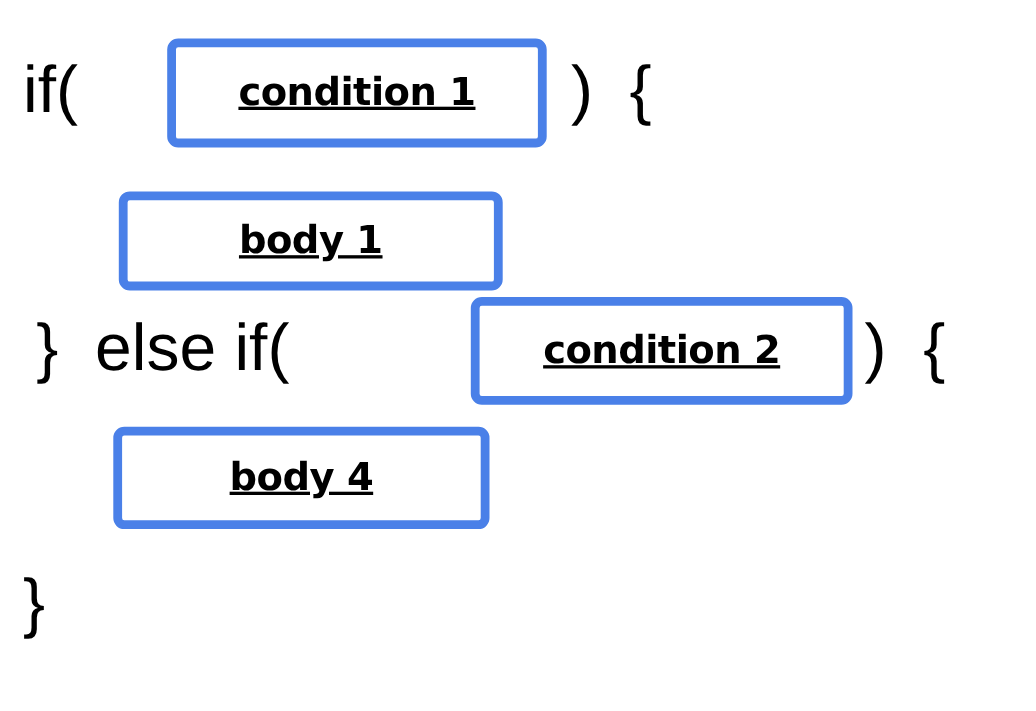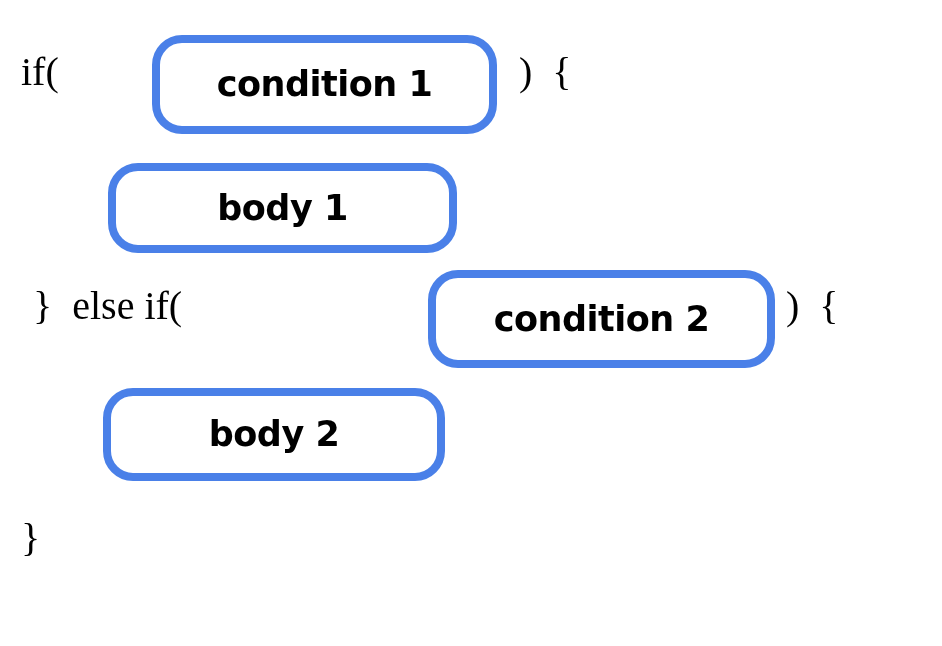--- a/index.html
+++ b/index.html
@@ -13,59 +13,60 @@
   #canvas {
     position: relative;
     width: 942px;
     height: 646px;
     background: #ffffff;
     overflow: hidden;
   }
   
   .code {
     position: absolute;
-    font-family: Liberation Serif, serif;
-    font-size: 40px;
+    font-family: Liberation Sans, sans-serif;
+    font-size: 60px;
     font-weight: 400;
     color: #000000;
     white-space: pre;
     line-height: 1;
     letter-spacing: 0px;
   }
   
   .slot {
     position: absolute;
     box-sizing: border-box;
     background: #ffffff;
     border-style: solid;
     border-width: 8px;
-    border-radius: 30px;
+    border-radius: 10px;
     display: flex;
     align-items: center;
     justify-content: center;
+    text-decoration: underline;
   }
   .slot-label {
     font-family: "DejaVu Sans", "Liberation Sans", sans-serif;
     font-weight: 700;
     font-size: 35px;
     color: #000000;
     letter-spacing: -0.5px;
     white-space: nowrap;
     line-height: 1;
   }
 
   
   #code-if        { left: 21px;  top: 52px;  }
   #code-if-close  { left: 519px; top: 52px;  }
   #code-elseif    { left: 21px;  top: 286px; margin-left: 12px; }
   #code-elseif-close { left: 786px; top: 286px; }
   #code-end       { left: 21px;  top: 518px; }
 
   #slot-condition-1 { left: 152px; top: 35px;  width: 345px; height: 99px; }
-  #slot-body-1      { left: 108px; top: 163px; width: 349px; height: 90px; }
+  #slot-body-1      { left: 108px; top: 174px; width: 349px; height: 90px; }
   #slot-condition-2 { left: 428px; top: 270px; width: 347px; height: 98px; }
   #slot-body-2      { left: 103px; top: 388px; width: 342px; height: 93px; }
 </style>
 </head>
 <body>
 
 <div id="canvas" style="background: rgb(255, 255, 255);">
 
   <span class="code" id="code-if">if(</span>
 
@@ -81,18 +82,18 @@
 
   <span class="code" id="code-elseif">}  else if(</span>
 
   <div class="slot" id="slot-condition-2" style="border-color: rgb(74, 128, 232); text-align: center;">
     <span class="slot-label">condition 2</span>
   </div>
 
   <span class="code" id="code-elseif-close">)  {</span>
 
   <div class="slot" id="slot-body-2" style="border-color: rgb(74, 128, 232);">
-    <span class="slot-label">body 2</span>
+    <span class="slot-label">body 4</span>
   </div>
 
   <span class="code" id="code-end">}</span>
 
 </div>
 
 </body></html>

